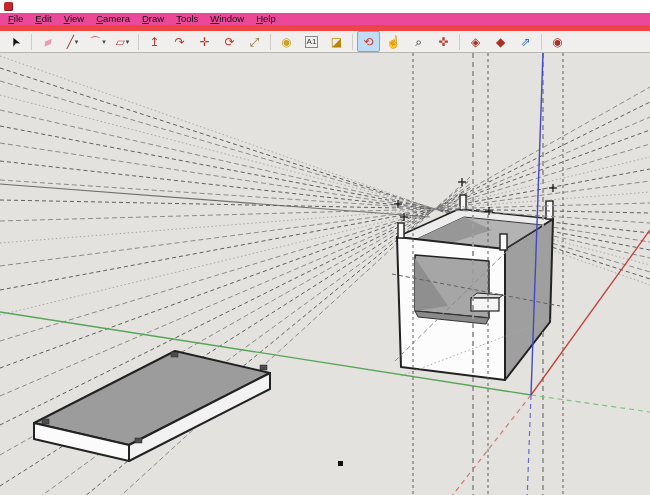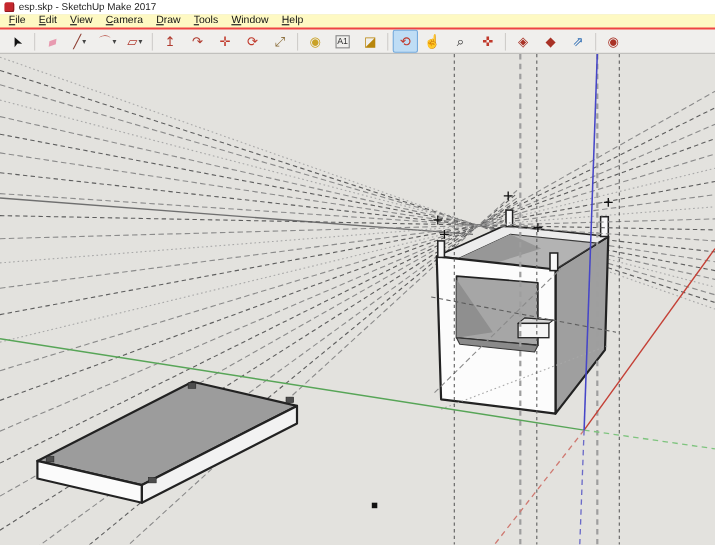--- a/index.html
+++ b/index.html
@@ -1,36 +1,35 @@
 <!DOCTYPE html>
 <html><head>
 <meta charset="utf-8">
 <style>
   html,body{margin:0;padding:0;}
   body{width:650px;height:495px;overflow:hidden;font-family:"Liberation Sans",sans-serif;background:#e3e2de;-webkit-font-smoothing:antialiased;}
   .titlebar{height:13px;background:#ffffff;display:flex;align-items:center;padding-left:4px;gap:4px;}
   .logo{width:9px;height:9px;background:#c4272e;border-radius:2px;flex:0 0 auto;box-shadow:inset -1px -1px 0 #8e1b20;}
   .title-text{font-size:9px;color:#222;line-height:13px;white-space:nowrap;}
-  .menubar{height:12px;background:#fef9c3;display:flex;align-items:center;padding-left:2px;border-bottom:2px solid #ef4444;}
+  .menubar{height:12px;background:#ec4899;display:flex;align-items:center;padding-left:2px;border-bottom:6px solid #ef4444;}
   .menu-item{font-size:9.5px;color:#111;padding:0 6px;line-height:12px;cursor:default;}
   .menu-item u{text-decoration:underline;}
   .toolbar{height:21px;background:#f0efed;display:flex;align-items:center;padding-left:3px;border-bottom:1px solid #b9b7b4;}
   .tb-btn{height:19px;min-width:19px;display:flex;align-items:center;justify-content:center;margin:0 1px;border:1px solid transparent;border-radius:2px;background:transparent;padding:0 1px;}
   .tb-btn.active{background:#bfddf5;border-color:#74aadd;}
   .tb-glyph{font-size:12px;line-height:1;display:inline-block;}
   .tb-drop{font-size:7px;color:#444;margin-left:1px;}
   .tb-sep{width:1px;height:16px;background:#cfcdca;margin:0 3px;flex:0 0 auto;}
   .viewport{width:650px;height:448px;display:block;background:#e3e2de;}
 </style>
 </head>
 <body>
 
 <div class="titlebar">
   <div class="logo"></div>
-  <div class="title-text">esp.skp - SketchUp Make 2017</div>
 </div>
 
 <div class="menubar" id="menubar">
     <div class="menu-item"><u>F</u>ile</div>
     <div class="menu-item"><u>E</u>dit</div>
     <div class="menu-item"><u>V</u>iew</div>
     <div class="menu-item"><u>C</u>amera</div>
     <div class="menu-item"><u>D</u>raw</div>
     <div class="menu-item"><u>T</u>ools</div>
     <div class="menu-item"><u>W</u>indow</div>

